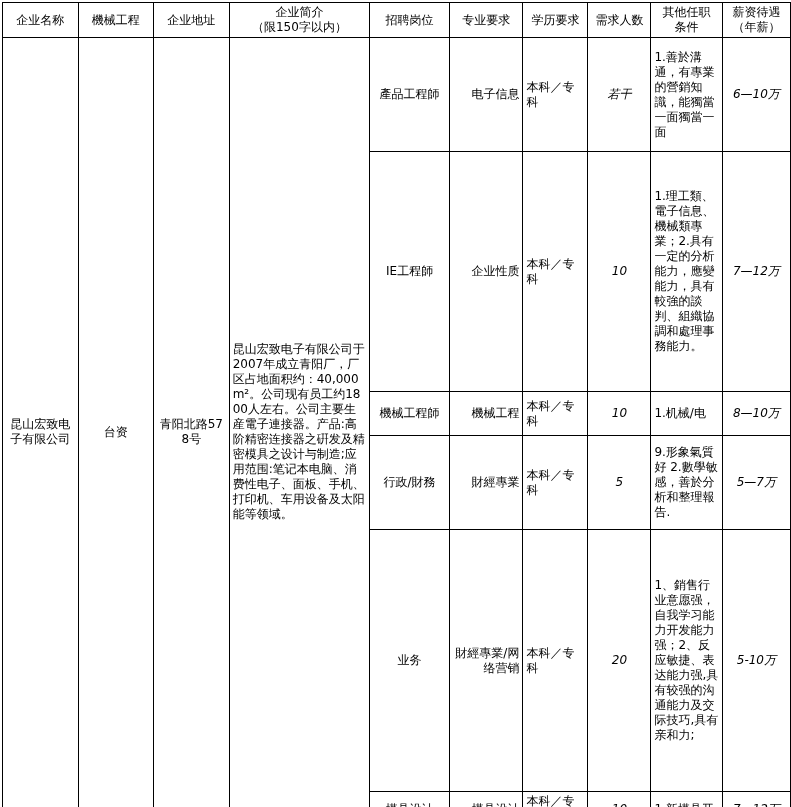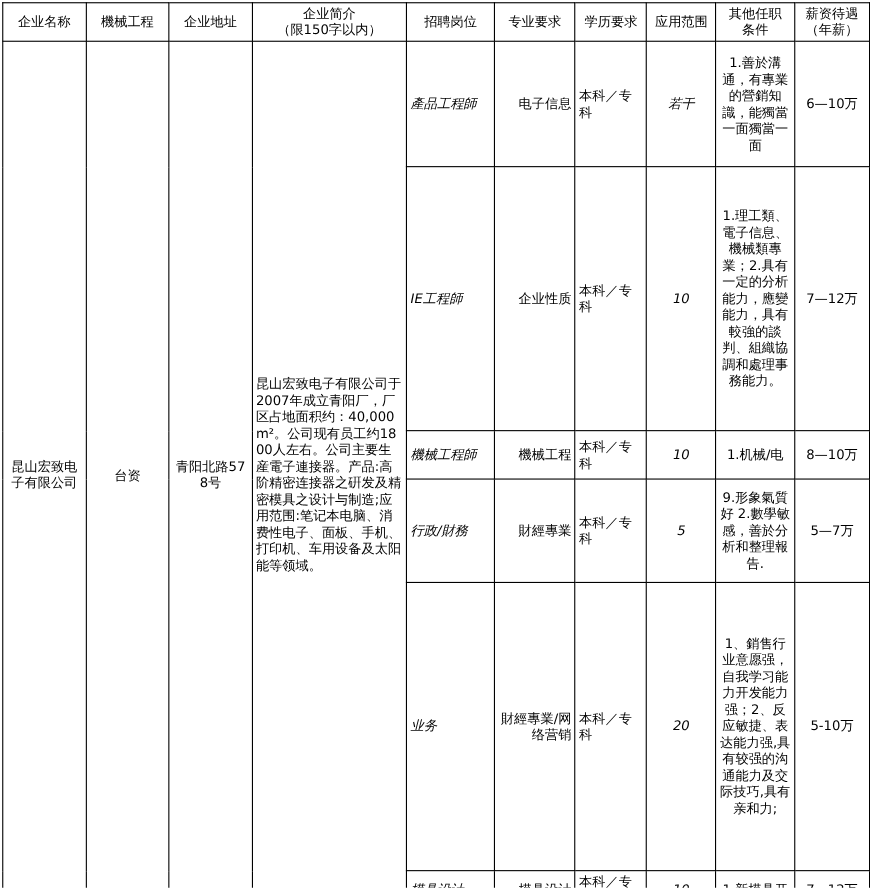--- a/index.html
+++ b/index.html
@@ -46,32 +46,32 @@
   .c-name { text-align: center; font-size: 12.5px; line-height: 1.45; }
   .c-type { text-align: center; font-size: 12.5px; }
   .c-addr { text-align: center; font-size: 12.5px; line-height: 1.45; }
   .c-intro {
     text-align: left;
     font-size: 12.5px;
     line-height: 1.55;
     vertical-align: middle;
     letter-spacing: 0px;
   }
-  .c-post { text-align: left; font-size: 12.5px; line-height: 1.4; font-style: italic; }
+  .c-post { text-align: center; font-size: 12.5px; line-height: 1.4; }
   .c-major { text-align: right; font-size: 12.5px; line-height: 1.4; }
   .c-edu { font-size: 12.5px; line-height: 1.4; }
   .c-count { text-align: center; font-size: 12.5px; font-style: italic; }
   .c-other {
-    text-align: center;
+    text-align: left;
     font-size: 12px;
     line-height: 1.45;
     vertical-align: top;
     padding-top: 3px;
   }
-  .c-salary { text-align: center; font-size: 12.5px; white-space: nowrap; }
+  .c-salary { text-align: center; font-size: 12.5px; white-space: nowrap; font-style: italic; }
 </style>
 </head>
 <body>
 
 <div class="sheet">
   <table class="grid">
     <colgroup>
       <col style="width:72px">
       <col style="width:72px">
       <col style="width:72px">
@@ -88,21 +88,21 @@
         <th>企业名称</th>
         <th>機械工程</th>
         <th>企业地址</th>
         <th>
           <div>企业简介</div>
           <div>（限150字以内）</div>
         </th>
         <th>招聘岗位</th>
         <th>专业要求</th>
         <th>学历要求</th>
-        <th>应用范围</th>
+        <th>需求人数</th>
         <th>
           <div>其他任职</div>
           <div>条件</div>
         </th>
         <th>
           <div>薪资待遇</div>
           <div>（年薪）</div>
         </th>
       </tr>
     </thead>

